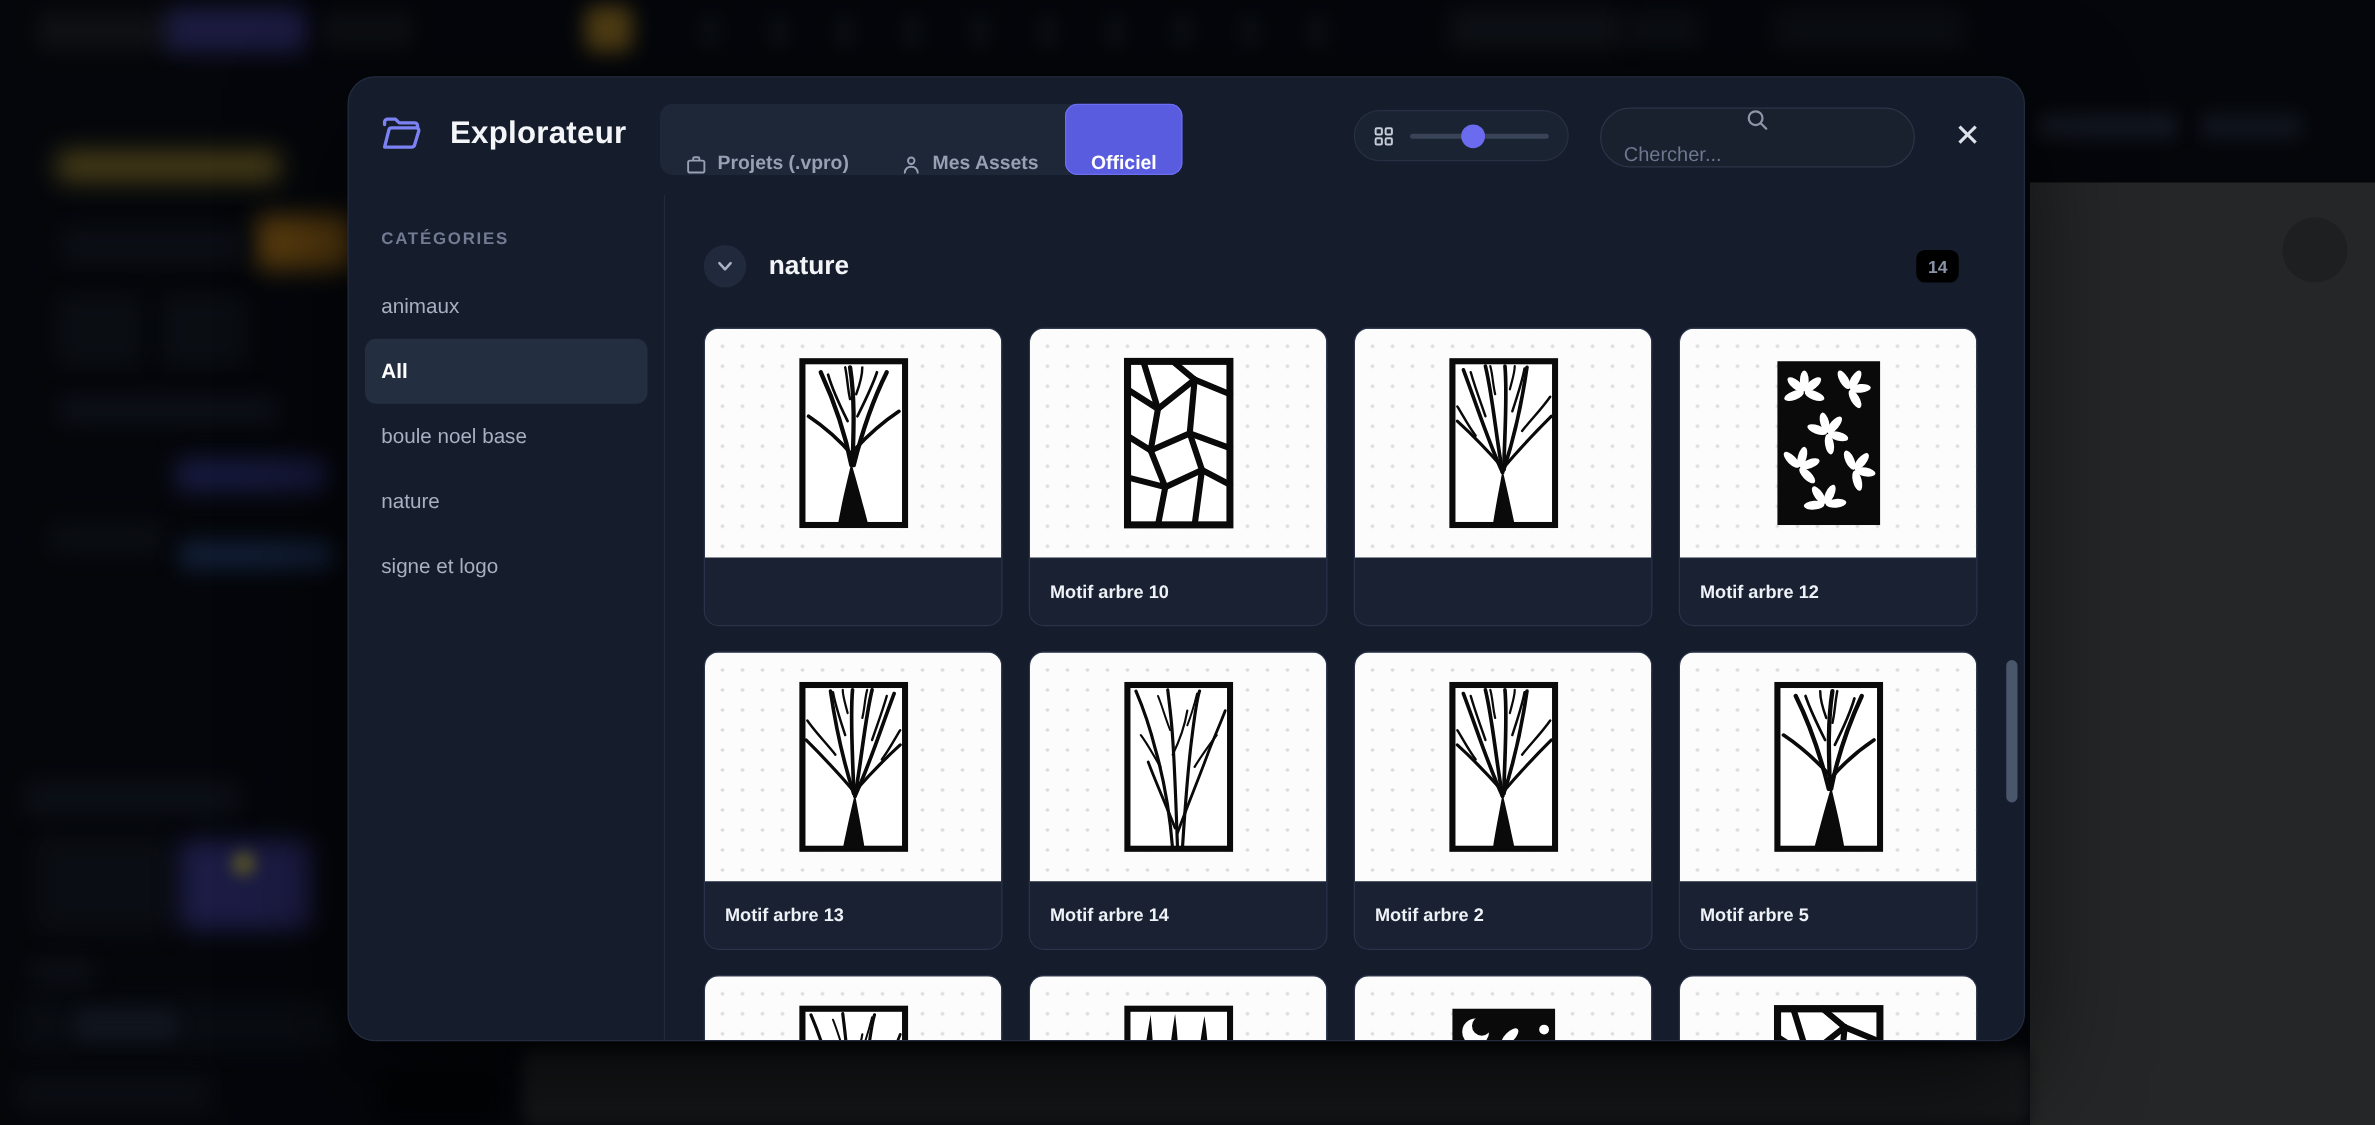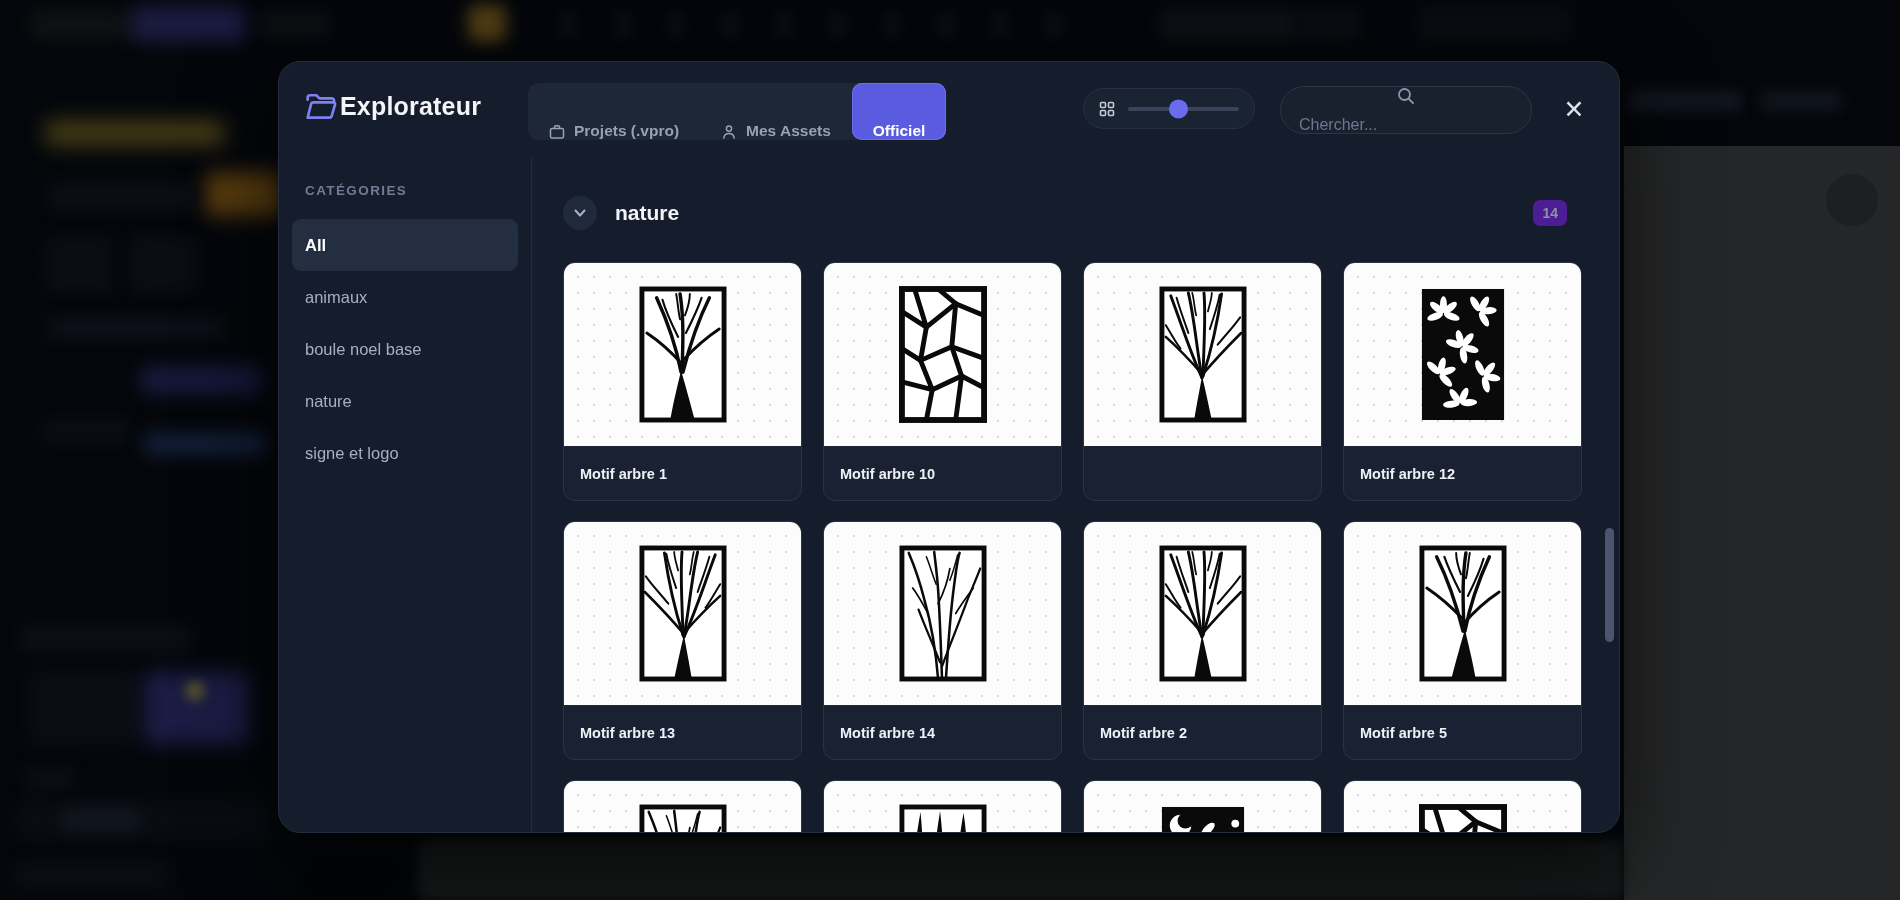--- a/index.html
+++ b/index.html
@@ -14,21 +14,21 @@
   .canvas-circle { position:absolute; left:1826px; top:174px; width:52px; height:52px;
     border-radius:50%; background:#2e2f2f; }
   .bg-dim { position:absolute; inset:0; background:rgba(2,4,9,.38); }
 
   
   .modal { position:absolute; left:278px; top:61px; width:1342px; height:772px;
     background:#151c2b; border:1px solid #242d3f; border-radius:22px;
     box-shadow:0 30px 90px rgba(0,0,0,.65); overflow:hidden; }
 
   .modal-header { position:absolute; left:0; top:0; right:0; height:94px; }
-  .brand { position:absolute; left:26px; top:30px; display:flex; align-items:center; gap:3px; }
+  .brand { position:absolute; left:26px; top:30px; display:flex; align-items:center; gap:23px; }
   .brand svg { width:32px; height:28px; }
   .modal-title { font-size:25px; font-weight:700; color:#f3f5f9; letter-spacing:.2px; }
 
   .tabs { position:absolute; left:249px; top:21px; height:57px; background:#1e2737;
     border-radius:10px; display:flex; align-items:stretch; }
   .tab { display:flex; align-items:flex-end; gap:9px; padding:0 21px; font-size:15.5px;
     font-weight:600; color:#97a0b4; cursor:pointer; border-radius:10px; }
   .tab svg { width:16px; height:16px; }
   .tab.active { background:#5a5ce0; color:#fff; box-shadow:0 0 0 1px #6c6ef0 inset; }
 
@@ -63,21 +63,21 @@
   .cat-item.active { background:#242e41; color:#fff; font-weight:700; }
 
   
   .content { position:absolute; left:254px; top:94px; right:0; bottom:0; overflow:hidden; }
   .section-head { position:absolute; left:30px; top:40px; right:52px; height:34px;
     display:flex; align-items:center; gap:18px; }
   .chev-btn { width:34px; height:34px; border-radius:50%; background:#202a3c;
     display:flex; align-items:center; justify-content:center; cursor:pointer; flex:none; }
   .chev-btn svg { width:14px; height:14px; }
   .section-title { font-size:21px; font-weight:700; color:#f2f4f8; flex:1; }
-  .count-badge { background:#4c1d95; border-radius:7px; padding:5px 9px; font-size:14px;
+  .count-badge { background:#000000; border-radius:7px; padding:5px 9px; font-size:14px;
     color:#8b94a7; font-weight:600; }
 
   .grid { position:absolute; left:30px; top:106px; width:1019px;
     display:grid; grid-template-columns:repeat(4,239px); gap:20px 21px; }
   .card { width:239px; height:239px; border-radius:12px; background:#192133;
     border:1px solid #293349; overflow:hidden; display:flex; flex-direction:column;
     cursor:pointer; }
   .card-thumb { height:183px; background-color:#fcfcfd;
     background-image:radial-gradient(circle, #d8dade 1.2px, transparent 1.4px);
     background-size:16px 16px; background-position:6px 6px;
@@ -320,22 +320,22 @@
       </svg>
       <input type="text" placeholder="Chercher..." style="">
     </div>
 
     <div class="close-btn">✕</div>
   </div>
 
   <div class="sidebar">
     <div class="cat-heading">CATÉGORIES</div>
     <div class="cat-list">
+        <div class="cat-item">animaux</div>
         <div class="cat-item active">All</div>
-        <div class="cat-item">animaux</div>
         <div class="cat-item">boule noel base</div>
         <div class="cat-item">nature</div>
         <div class="cat-item">signe et logo</div>
       </div>
   </div>
 
   <div class="content">
     <div class="section-head">
       <div class="chev-btn">
         <svg viewBox="0 0 14 14">
@@ -345,23 +345,20 @@
       <div class="section-title">nature</div>
       <div class="count-badge">14</div>
     </div>
     <div class="grid">
         <div class="card">
     <div class="card-thumb">
       <svg viewBox="0 0 90 140">
               <use href="#sym-tree-a"></use>
             </svg>
     </div>
-    <div class="card-footer">
-      <span class="card-label">Motif arbre 1</span>
-    </div>
   </div>
         <div class="card">
     <div class="card-thumb">
       <svg viewBox="0 0 90 140">
               <use href="#sym-shards"></use>
             </svg>
     </div>
     <div class="card-footer">
       <span class="card-label">Motif arbre 10</span>
     </div>

